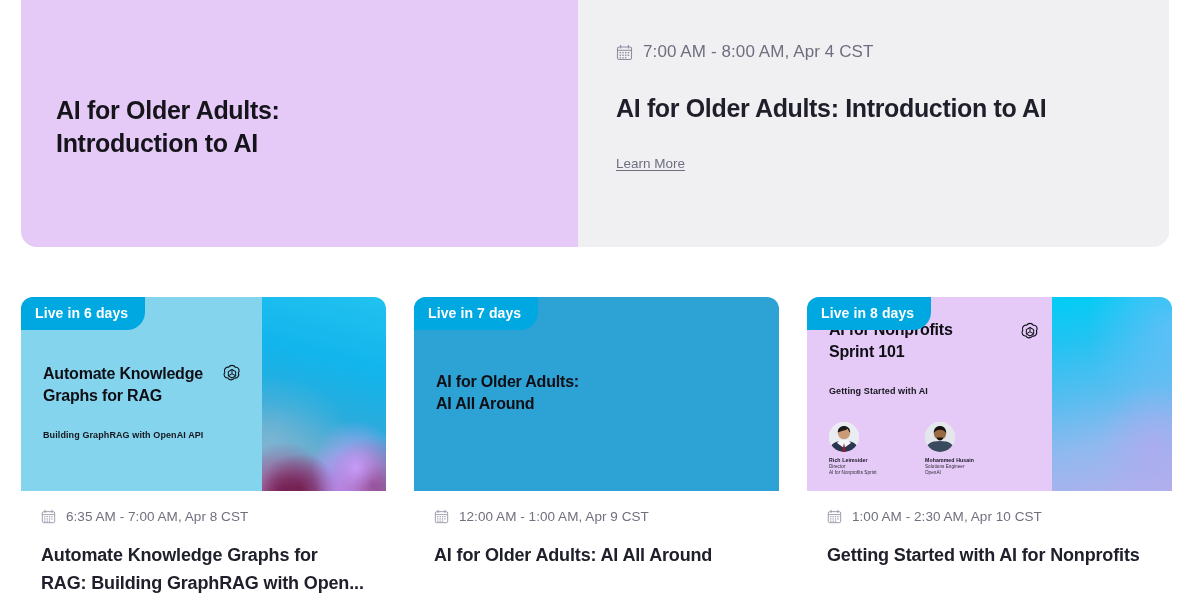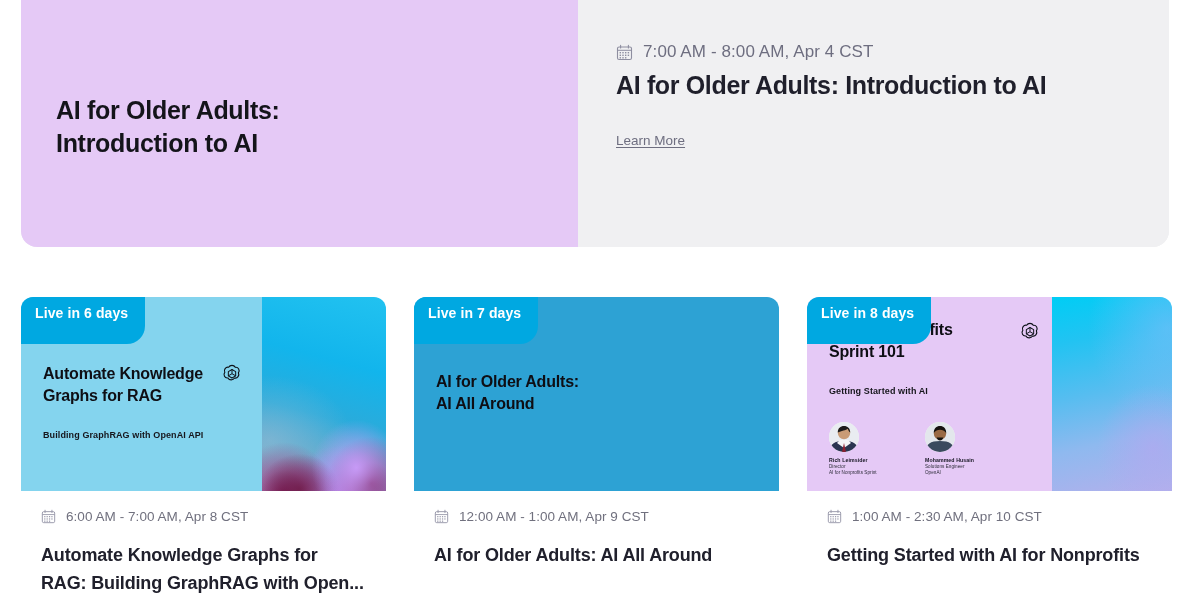--- a/index.html
+++ b/index.html
@@ -62,21 +62,21 @@
     gap: 10px;
   }
   .meta-text {
     font-size: 17px;
     color: #6e6e80;
     letter-spacing: 0.1px;
     white-space: nowrap;
     text-align: right;
   }
   .hero-title {
-    margin-top: 8px;
+    margin-top: 31px;
     font-size: 25px;
     font-weight: 700;
     color: #1f1f2b;
     letter-spacing: -0.35px;
     line-height: 1.25;
   }
   .hero-link {
     display: inline-block;
     margin-top: 32px;
     font-size: 13.5px;
@@ -115,21 +115,21 @@
   }
   .badge {
     position: absolute;
     left: 0;
     top: 0;
     z-index: 5;
     background: #00a8e1;
     color: #ffffff;
     font-size: 14px;
     font-weight: 600;
-    padding: 8px 17px 23px 14px;
+    padding: 8px 17px 9px 14px;
     border-radius: 0 0 18px 0;
     letter-spacing: 0.1px;
     white-space: nowrap;
   }
   .card-body {
     background: #ffffff;
     padding: 18px 20px 22px 20px;
   }
   .card-meta-text {
     font-size: 13.5px;
@@ -327,21 +327,21 @@
                 <rect x="11.7" y="8" width="1.4" height="1.4"></rect>
               <rect x="3.6" y="10.6" width="1.4" height="1.4"></rect>
                 <rect x="6.3" y="10.6" width="1.4" height="1.4"></rect>
               <rect x="9" y="10.6" width="1.4" height="1.4"></rect>
                 <rect x="11.7" y="10.6" width="1.4" height="1.4"></rect>
               <rect x="3.6" y="13.1" width="1.4" height="1.4"></rect>
                 <rect x="6.3" y="13.1" width="1.4" height="1.4"></rect>
               <rect x="9" y="13.1" width="1.4" height="1.4"></rect>
             </g>
           </svg>
-          <span class="card-meta-text">6:00 AM - 7:00 AM, Apr 8 CST</span>
+          <span class="card-meta-text">6:35 AM - 7:00 AM, Apr 8 CST</span>
         </div>
         <h3 class="card-title">Automate Knowledge Graphs for RAG: Building GraphRAG with Open...</h3>
       </div>
     </article>
 
     <article class="card">
       <div class="thumb">
         <div class="art-split">
           <div class="art-solid" style="width:365px;background:#2da2d4;">
             <div class="art-head" style="top:74px;">

